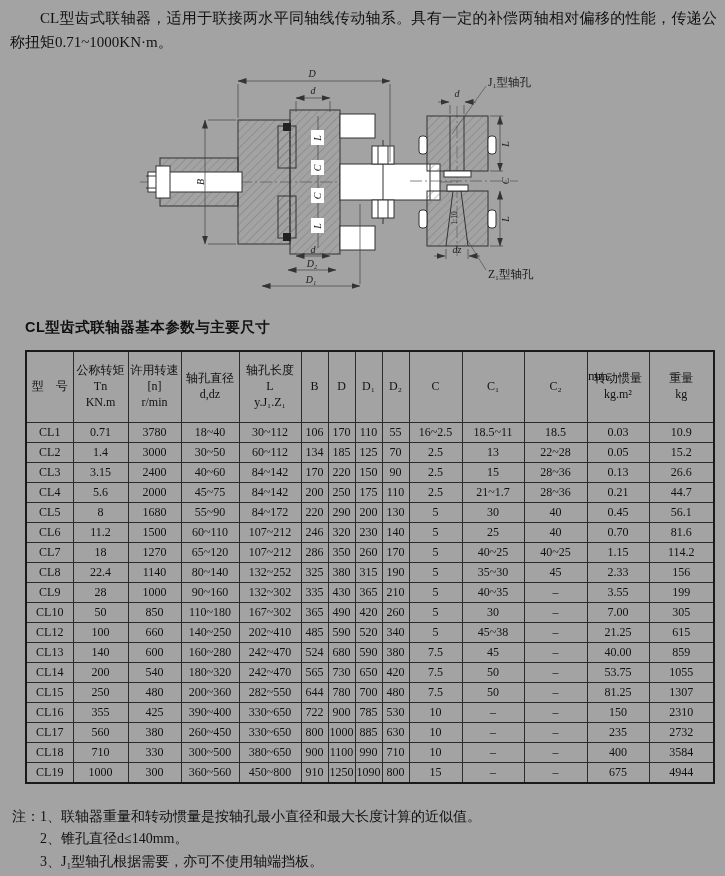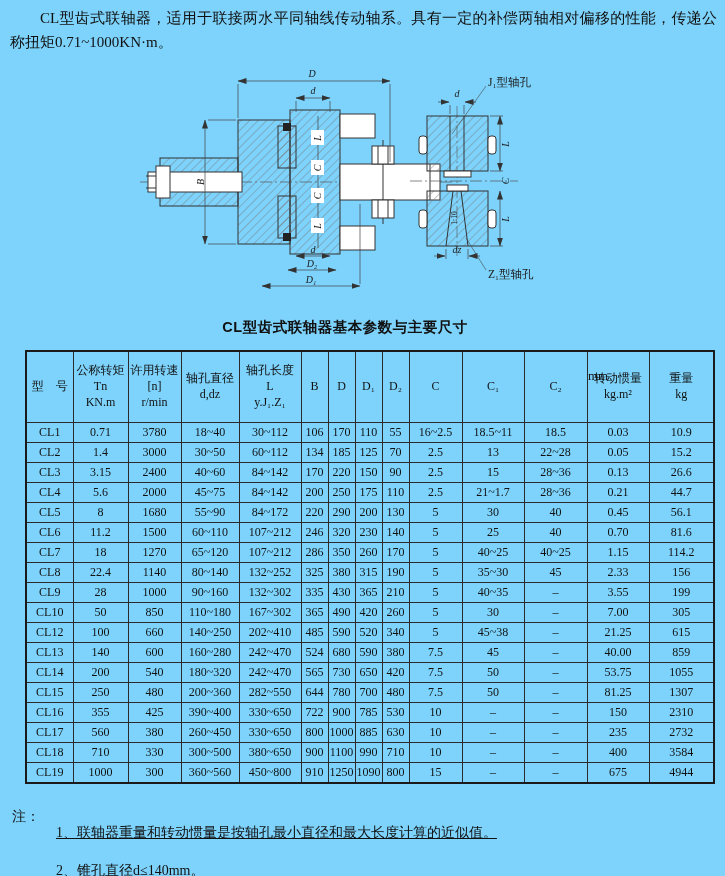--- a/index.html
+++ b/index.html
@@ -1,36 +1,36 @@
 <!DOCTYPE html>
 <html><head>
 <meta charset="utf-8">
 <style>
   html,body{margin:0;padding:0;background:#ffffff;}
-  .page{position:relative;width:725px;height:876px;background:#7dd3fc;overflow:hidden;
+  .page{position:relative;width:725px;height:876px;background:#a3a3a3;overflow:hidden;
         font-family:"Liberation Serif","DejaVu Serif",serif;color:#111;}
   .intro{position:absolute;top:6px;left:10px;right:8px;margin:0;
          font-size:15px;line-height:1.62;text-indent:2em;text-align:justify;}
   .diagram{position:absolute;top:64px;left:0;}
   .title-row{position:absolute;top:318px;left:0;width:725px;height:22px;}
-  .table-title{position:absolute;left:25px;width:640px;text-align:center;
+  .table-title{position:absolute;left:25px;width:640px;
                font-family:"Liberation Sans","DejaVu Sans",sans-serif;
                font-weight:bold;font-size:14.5px;letter-spacing:0.5px;}
   .unit{position:absolute;left:588px;top:2px;font-size:13px;margin-top:48px;}
   table.spec{position:absolute;top:350px;left:25px;width:689px;
              border-collapse:collapse;table-layout:fixed;
              border:2px solid #1a1a1a;font-size:12px;}
   table.spec th,table.spec td{border:1px solid #2b2b2b;text-align:center;
              padding:0;overflow:hidden;font-weight:normal;}
   table.spec th{height:70px;white-space:pre-line;line-height:1.32;font-size:12px;}
   table.spec td{height:19px;line-height:19px;}
   .notes{position:absolute;top:806px;left:12px;right:6px;display:flex;
          font-size:14px;line-height:1.6;}
   .notes-prefix{flex:none;}
-  .note-line{margin:16px;text-decoration:underline;}
+  .note-line{margin:0;}
   
   .dim{font-family:"Liberation Serif","DejaVu Serif",serif;font-style:italic;
        font-size:10px;fill:#1c1c1c;}
   .cn{font-family:"Liberation Serif","DejaVu Serif",serif;font-size:11.5px;fill:#1c1c1c;}
   .tiny{font-family:"Liberation Serif","DejaVu Serif",serif;font-size:7.5px;fill:#1c1c1c;}
 </style>
 </head>
 <body>
 
 <div class="page">
@@ -504,16 +504,17 @@
           <td>4944</td>
         </tr>
       </tbody>
   </table>
 
   <div class="notes">
     <span class="notes-prefix">注：</span>
     <div>
         <div class="note-line">1、联轴器重量和转动惯量是按轴孔最小直径和最大长度计算的近似值。</div>
         <div class="note-line">2、锥孔直径d≤140mm。</div>
+        <div class="note-line">3、J₁型轴孔根据需要，亦可不使用轴端挡板。</div>
       </div>
   </div>
 
 </div>
 
 </body></html>

